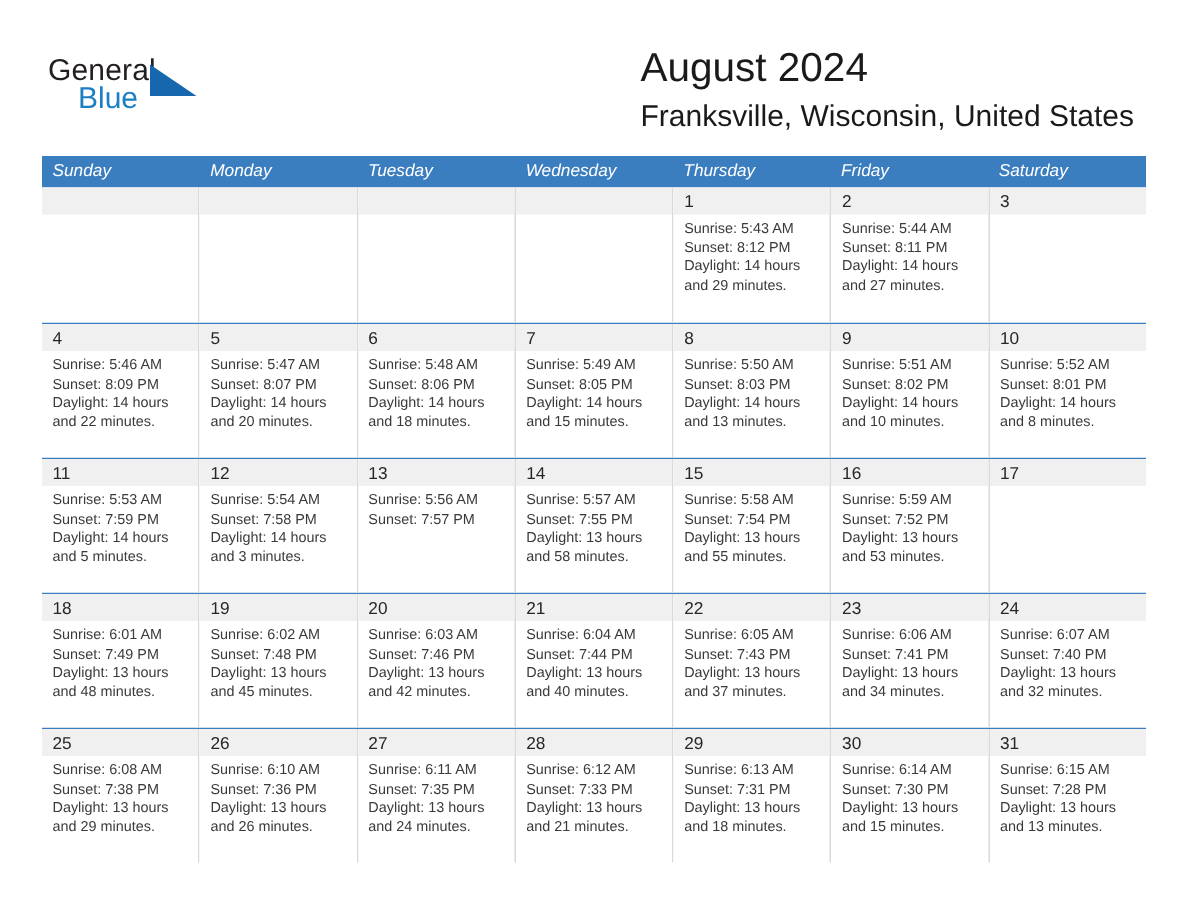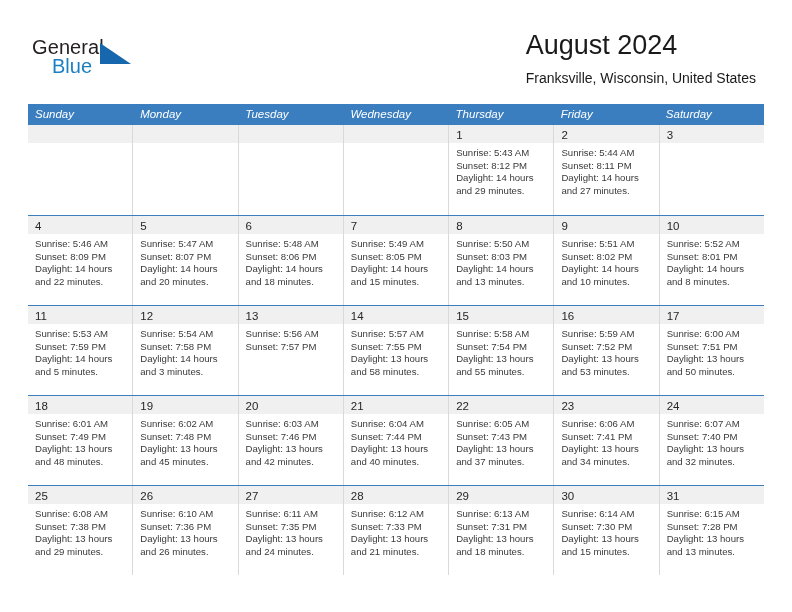--- a/index.html
+++ b/index.html
@@ -72,21 +72,21 @@
     text-align: left;
   }
   .month-title {
     font-size: 27px;
     font-weight: normal;
     color: #1a1a1a;
     line-height: 34px;
     white-space: nowrap;
   }
   .location {
-    font-size: 14px;
+    font-size: 20px;
     color: #1a1a1a;
     line-height: 20px;
     margin-top: 6px;
     white-space: nowrap;
   }
 
   
   .calendar {
     position: absolute;
     left: 28px;
@@ -325,25 +325,20 @@
           <div class="day-cell">
             <div class="day-number-band"><span class="day-number">16</span></div>
             <div class="day-info">
               <div>Sunrise: 5:59 AM</div>
               <div>Sunset: 7:52 PM</div>
               <div class="daylight">Daylight: 13 hours and 53 minutes.</div>
             </div>
           </div>
           <div class="day-cell">
             <div class="day-number-band"><span class="day-number">17</span></div>
-            <div class="day-info">
-              <div>Sunrise: 6:00 AM</div>
-              <div>Sunset: 7:51 PM</div>
-              <div class="daylight">Daylight: 13 hours and 50 minutes.</div>
-            </div>
           </div>
         </div>
         <div class="week-row">
           <div class="day-cell">
             <div class="day-number-band"><span class="day-number">18</span></div>
             <div class="day-info">
               <div>Sunrise: 6:01 AM</div>
               <div>Sunset: 7:49 PM</div>
               <div class="daylight">Daylight: 13 hours and 48 minutes.</div>
             </div>

